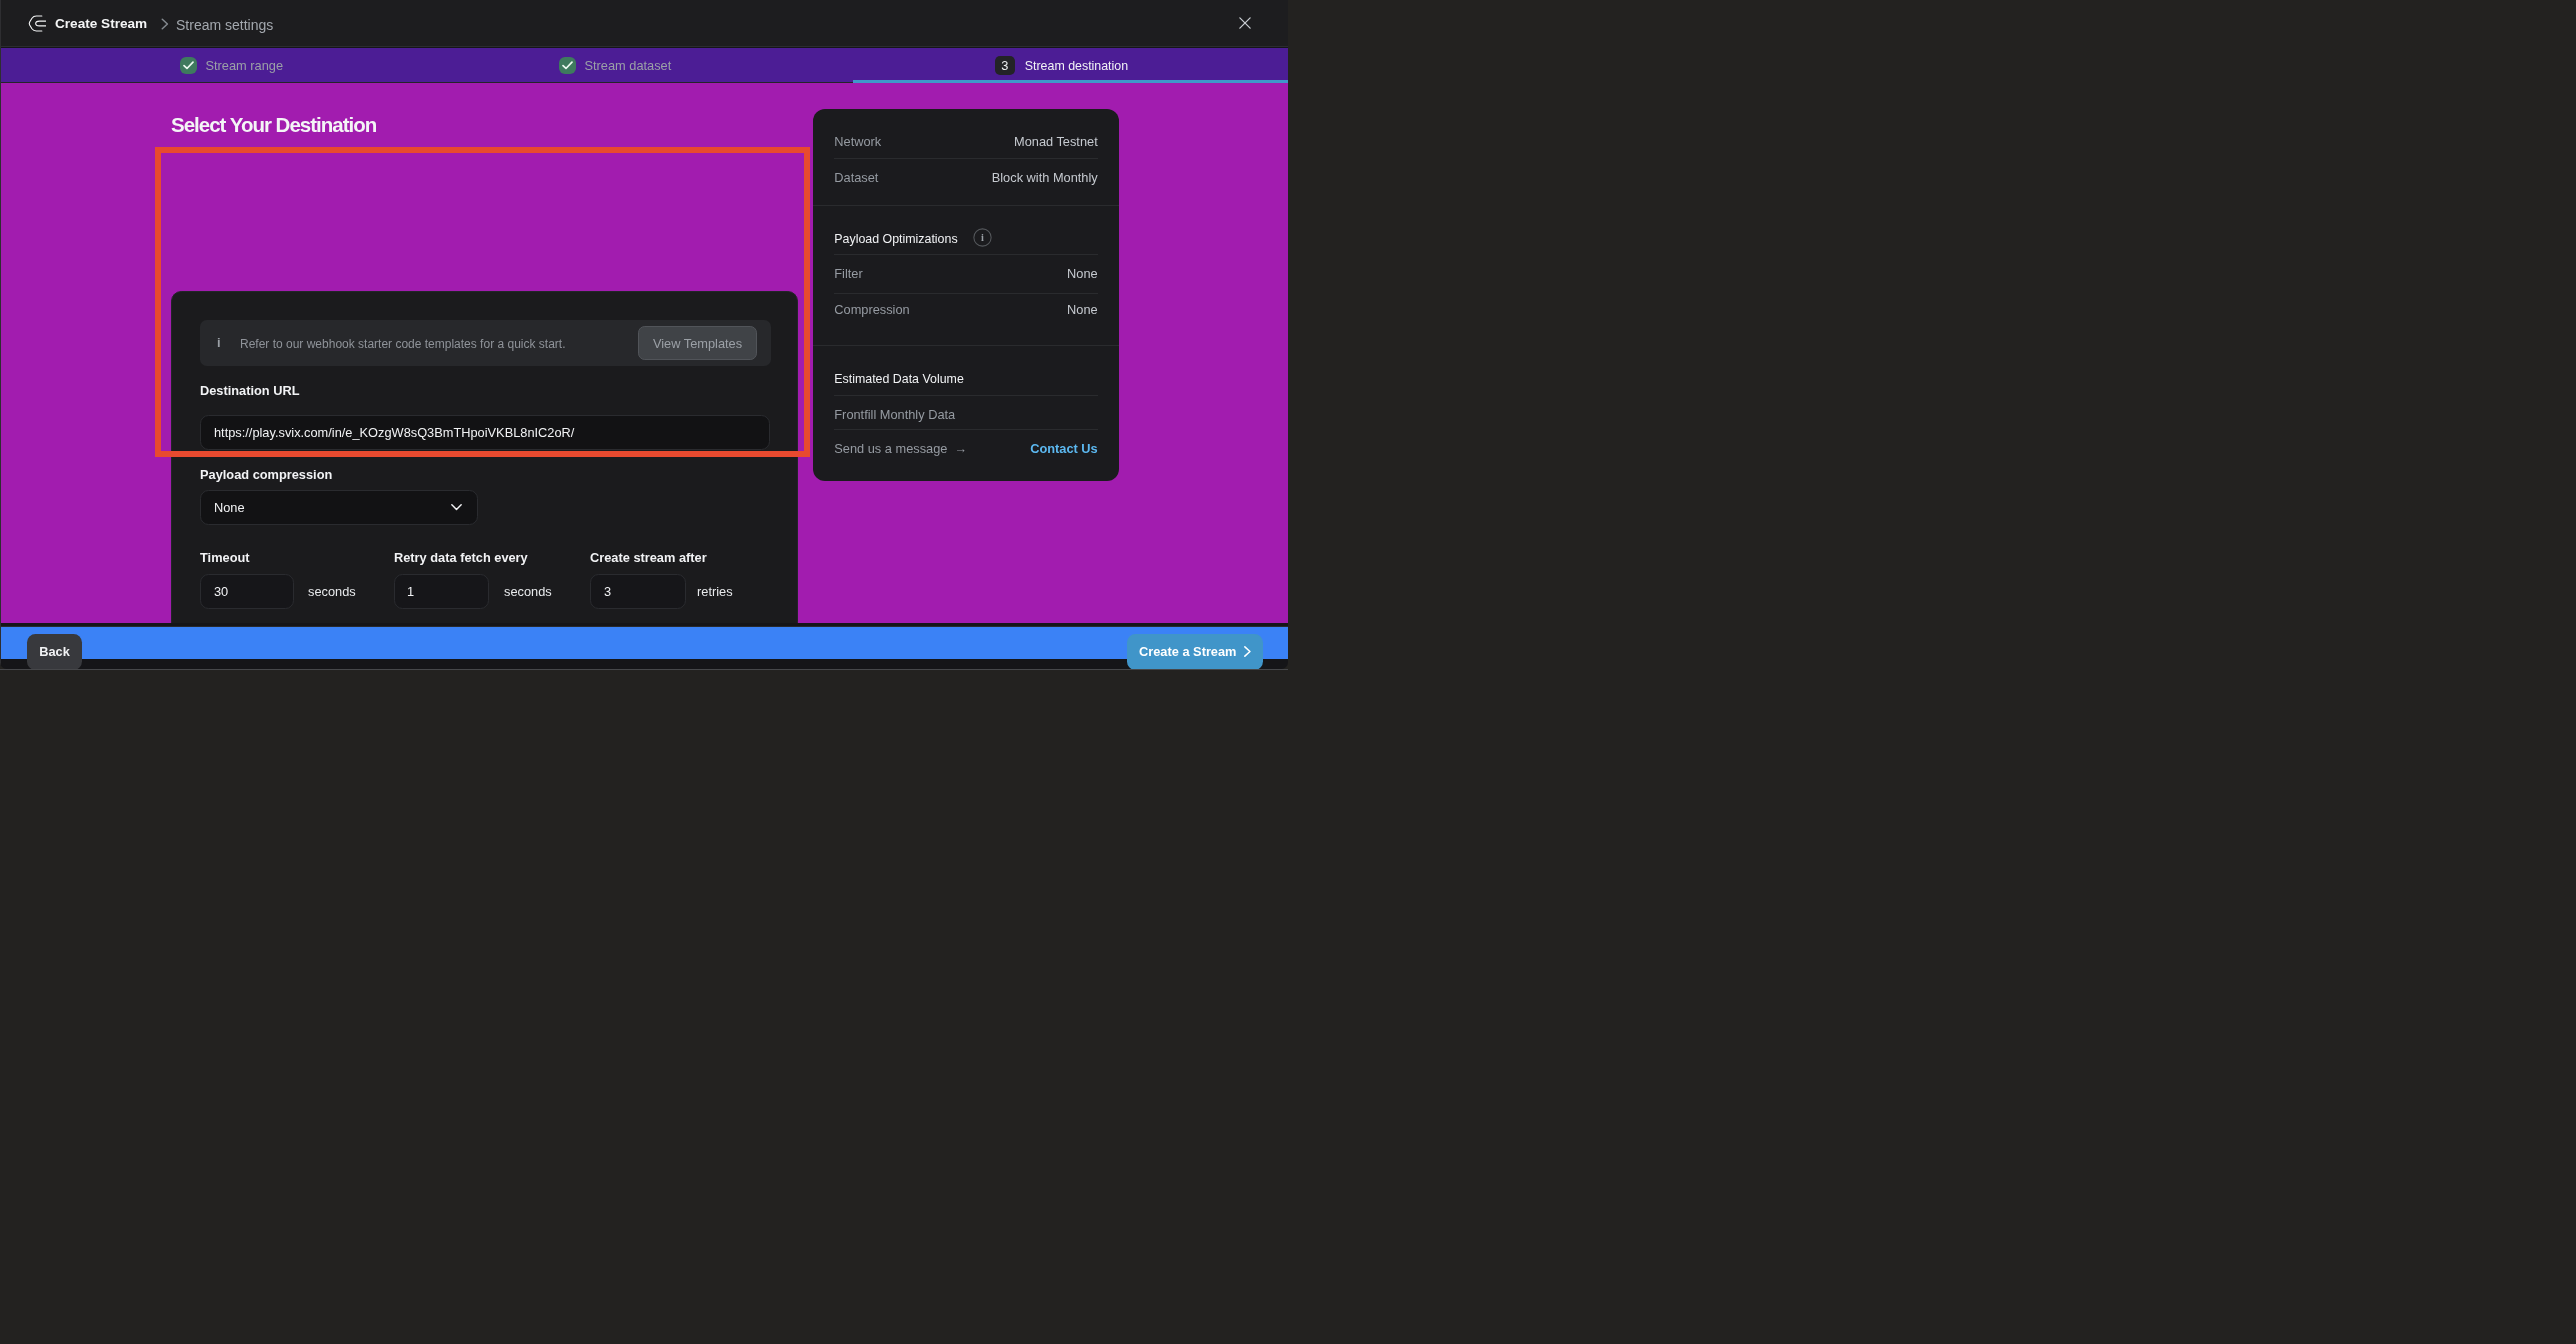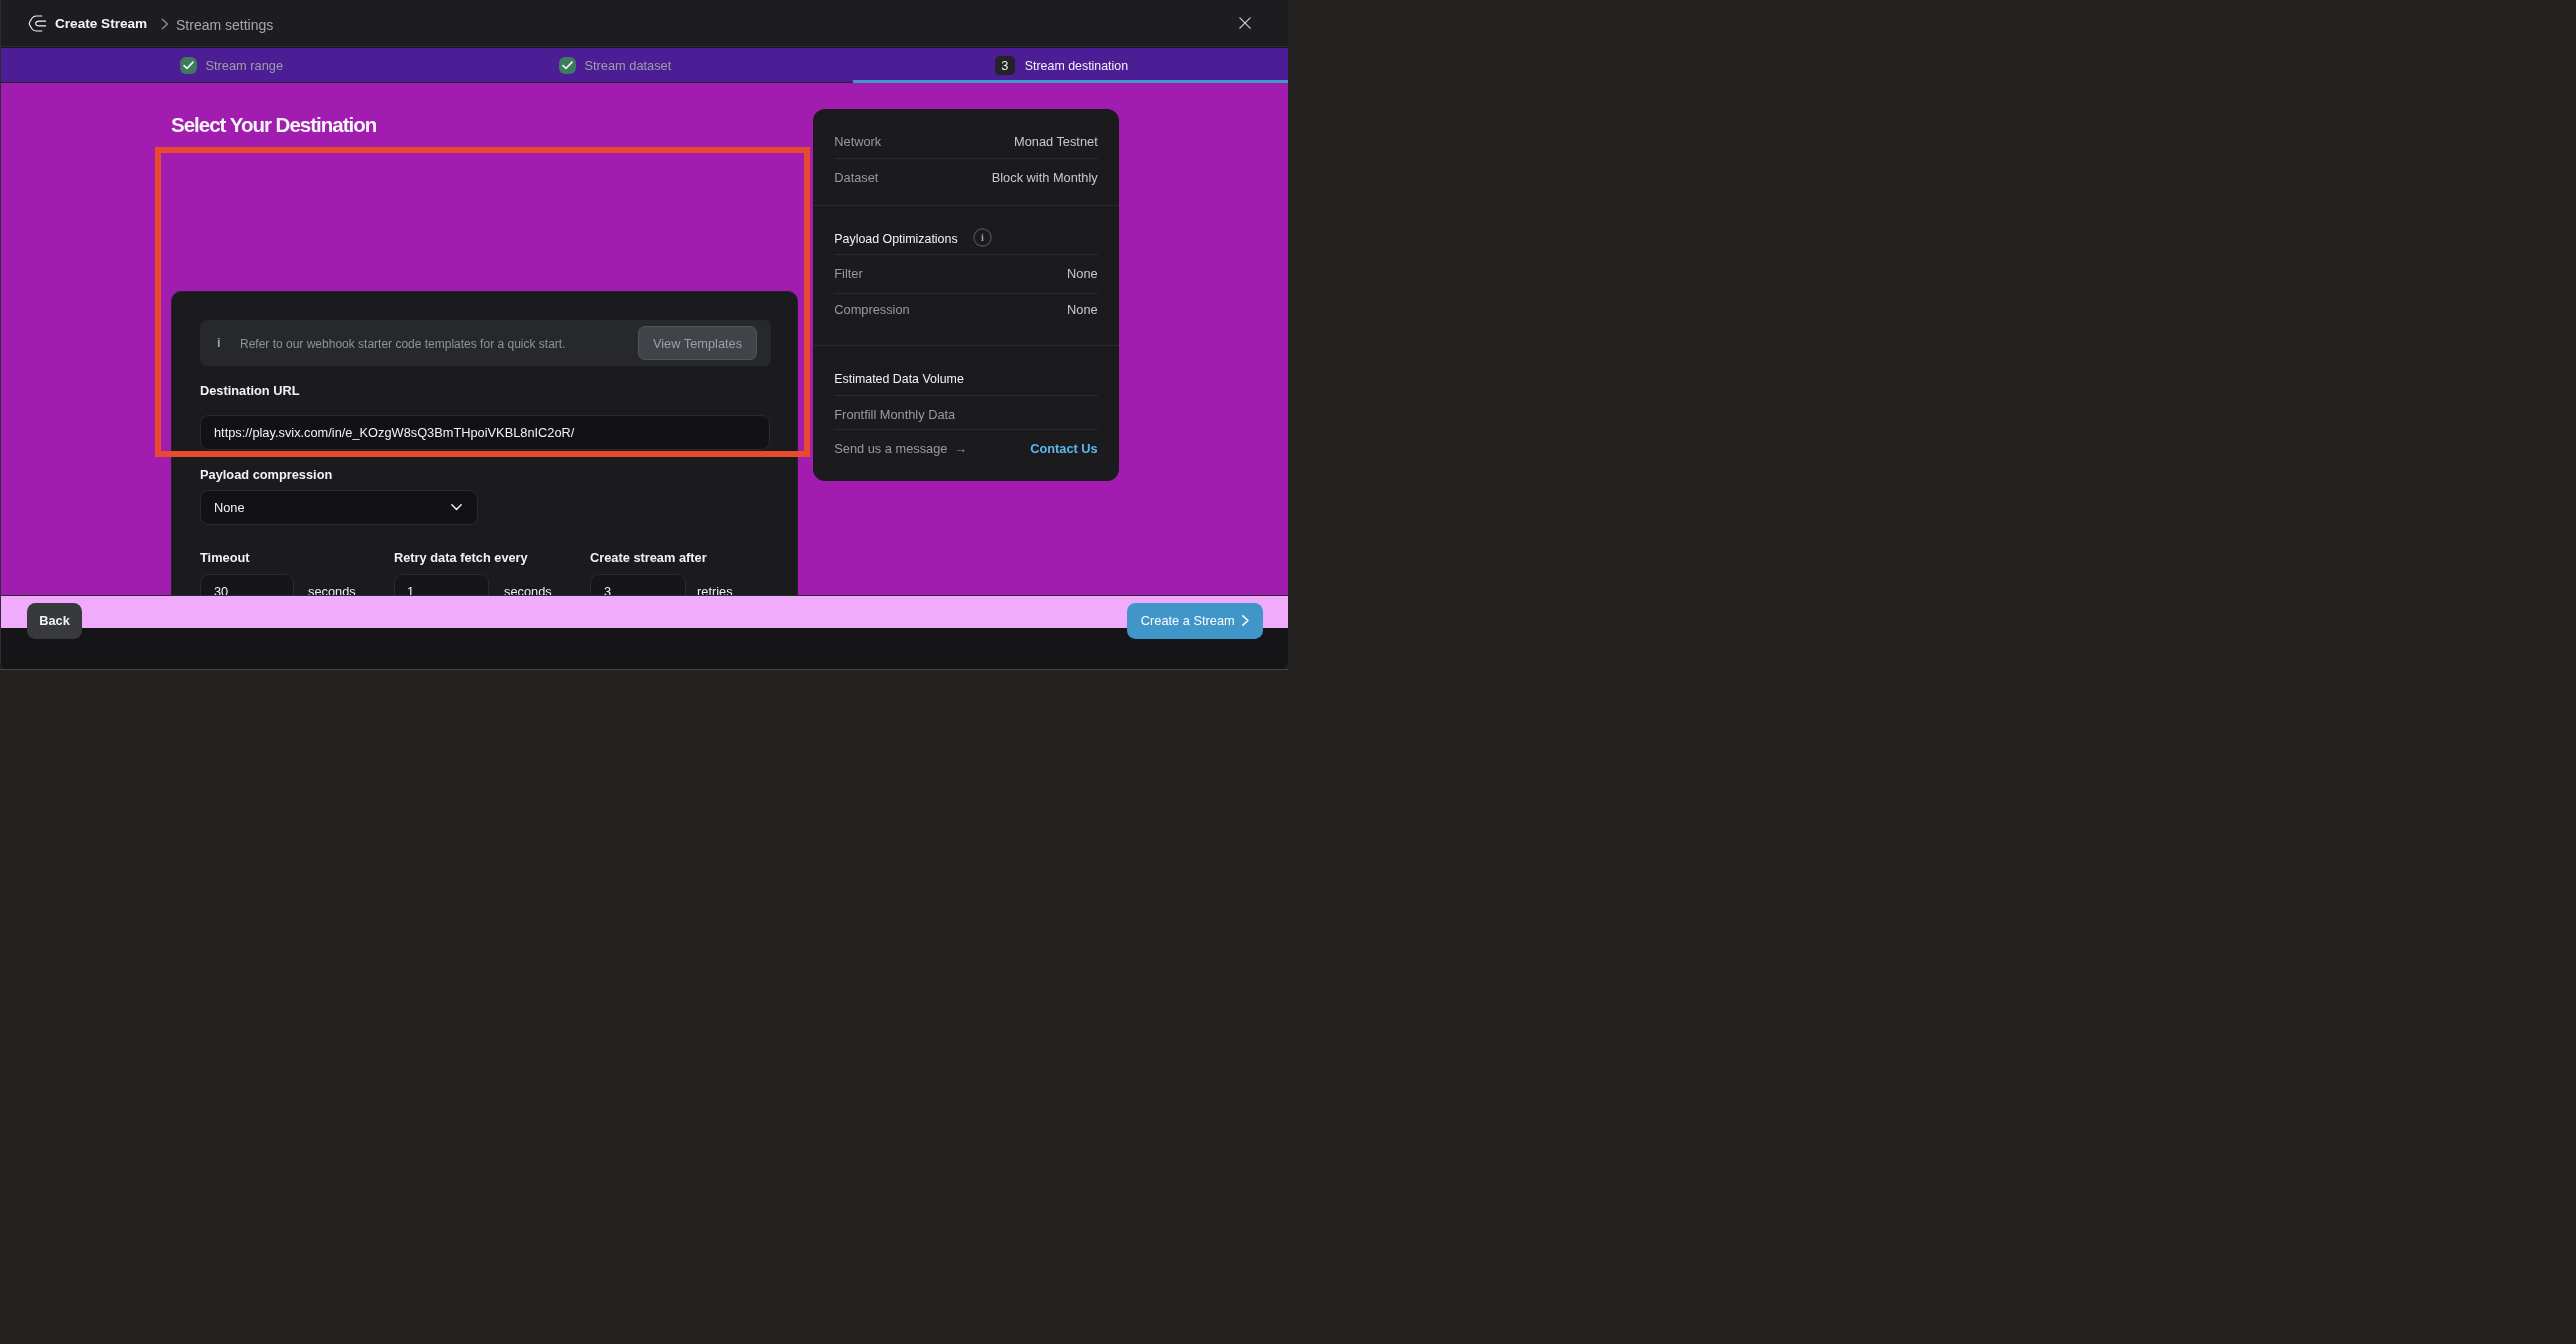--- a/index.html
+++ b/index.html
@@ -41,25 +41,25 @@
            border-radius:6.8px; color:#9ba0a6; font-size:12.8px; display:flex; align-items:center; justify-content:center; }
   .unit { position:absolute; font-size:12.8px; color:#e8eaec; }
   
   #panel { position:absolute; left:813px; top:26.4px; width:306px; height:372px; background:#1b1b1e; border-radius:12px; }
   .plabel { position:absolute; left:21.3px; font-size:12.8px; color:#969ba2; }
   .pvalue { position:absolute; right:21.3px; font-size:12.8px; color:#c6cad0; }
   .psep { position:absolute; left:21.3px; right:21.3px; height:0.9px; background:#2a2b2e; }
   .pdiv { position:absolute; left:0; width:306px; height:0.9px; background:#2a2b2e; }
   .ptitle { position:absolute; left:21.3px; font-size:12.4px; font-weight:400; color:#f2f3f5; }
   
-  #botbar { position:absolute; left:0; top:595px; width:1288px; height:33px; background:#f0abfc; border-top:0.9px solid #28292c; }
+  #botbar { position:absolute; left:0; top:626px; width:1288px; height:33px; background:#3b82f6; border-top:0.9px solid #28292c; }
   #backbtn { position:absolute; left:27px; top:6.8px; width:55px; height:36px; background:#38393d; border-radius:8.5px;
              color:#f2f3f5; font-size:12.8px; font-weight:600; display:flex; align-items:center; justify-content:center; }
   #createbtn { position:absolute; left:1127px; top:6.8px; width:136px; height:36px; background:#4095c9; border-radius:8.5px;
-               color:#fff; font-size:12.8px; font-weight:400; display:flex; align-items:center; justify-content:center; gap:7.7px; }
+               color:#fff; font-size:12.8px; font-weight:700; display:flex; align-items:center; justify-content:center; gap:7.7px; }
 </style>
 </head>
 <body>
 <div id="win">
 
   <div style="position:absolute;left:0;top:0;width:0.9px;height:669px;background:#2e2e31;z-index:99"></div>
   <div id="topbar">
     <svg class="abs" style="left:28px;top:13.6px" width="18" height="19" viewBox="0 0 41 40" fill="none" stroke="#f4f5f6" stroke-width="2.6" stroke-linecap="round">
       <path d="M31.5,3 H19 Q12.5,3 9,8 L3.8,16.5 Q2,20 3.8,23.5 L9,32 Q12.5,37 19,37 H31.5"></path>
       <path d="M41,14.5 H26 Q17.5,14.5 17.5,20 Q17.5,25.5 26,25.5 H41"></path>

